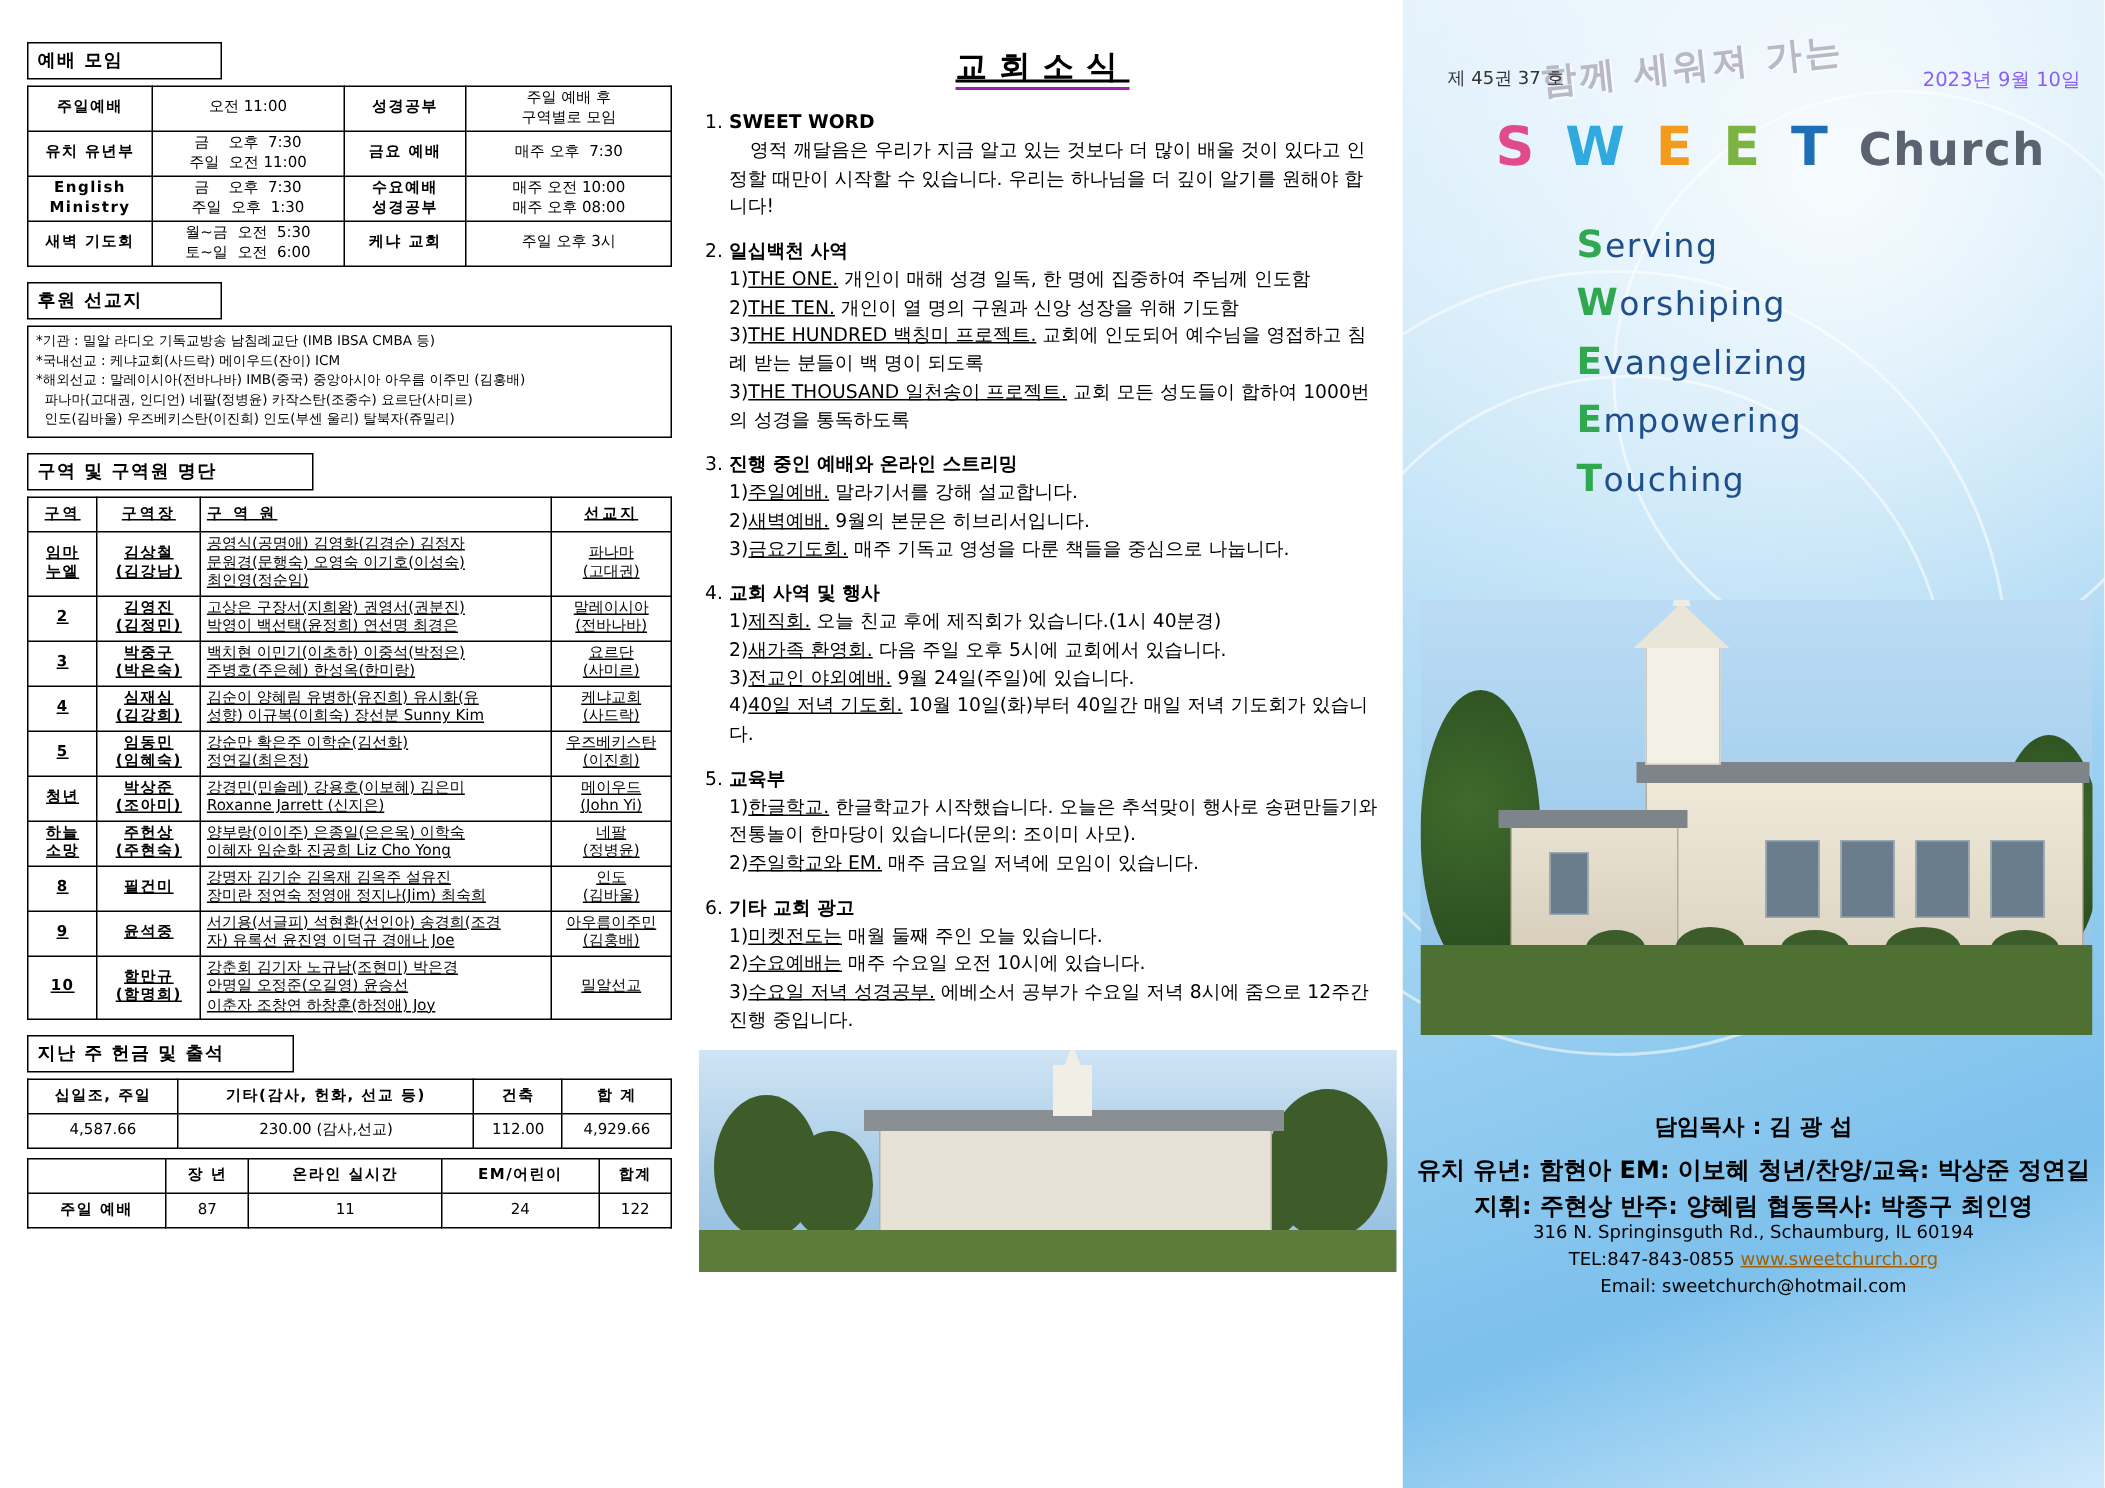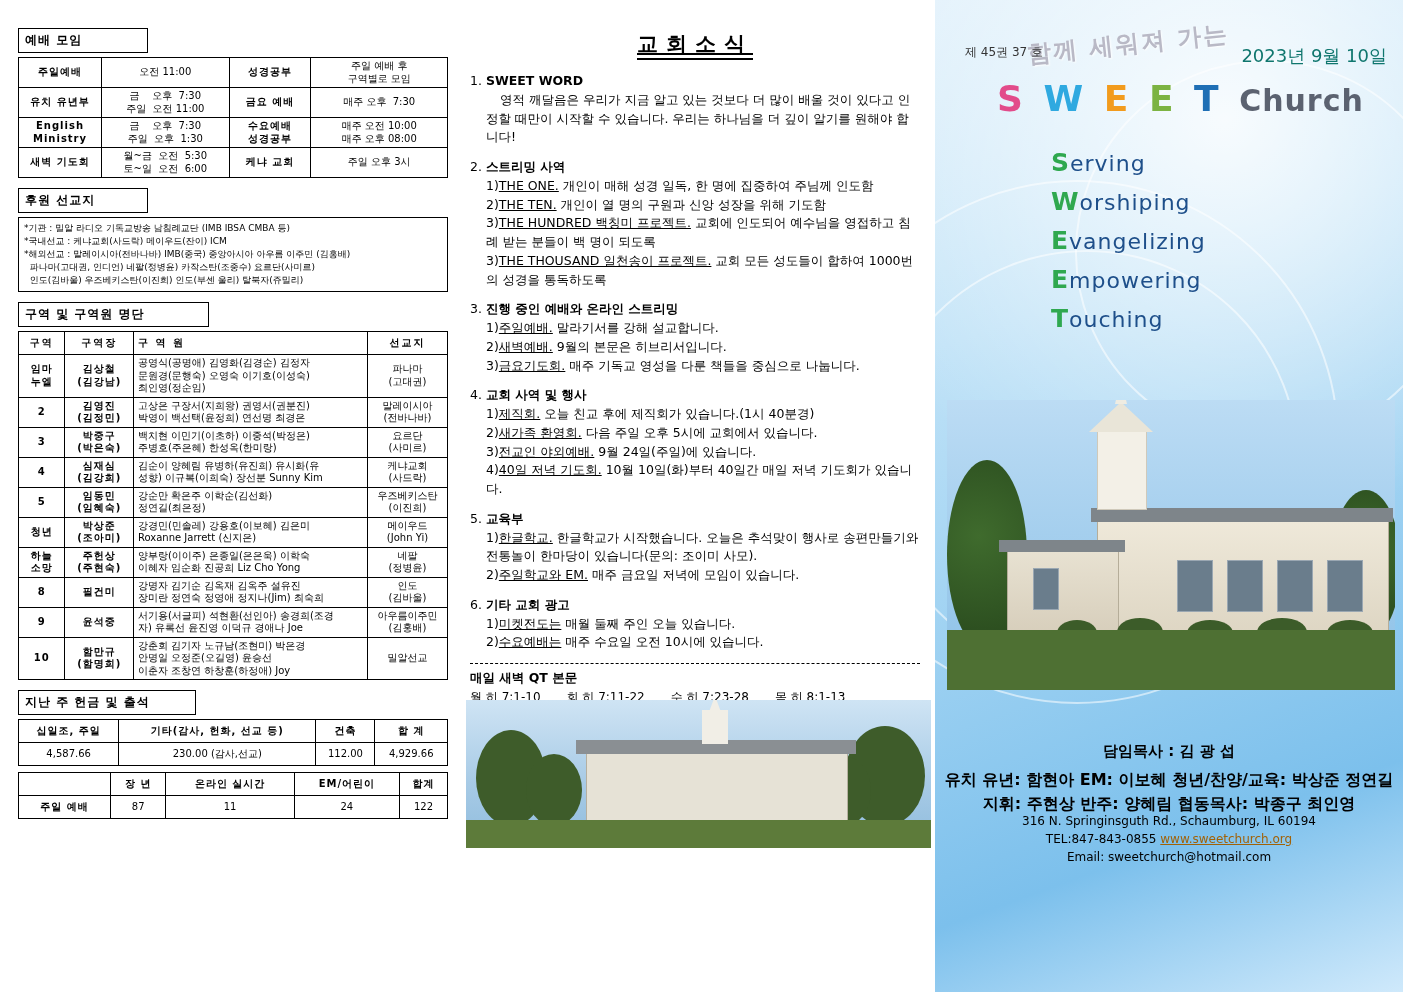--- a/index.html
+++ b/index.html
@@ -32,38 +32,38 @@
   .tbl-worship td.c1 { width:78px; }
   .tbl-worship td.c2 { width:130px; }
   .tbl-worship td.c3 { width:78px; }
   .tbl-worship td.c4 { width:140px; }
 
   
   .miss-box { border:1px solid #000; padding:4px 5px; font-size:9px; line-height:1.45; }
   .miss-box div { white-space:nowrap; }
 
   
-  .tbl-dist td { padding:1px 2px; font-size:9px; line-height:1.25; }
+  .tbl-dist td { padding:1px 2px; font-size:9px; line-height:1.25;text-decoration:underline; }
   .tbl-dist .hd { font-weight:bold; font-size:10px; letter-spacing:2px; height:18px; }
   .tbl-dist .c-d { width:40px; }
   .tbl-dist .c-l { width:62px; }
   .tbl-dist .c-m { width:230px; text-align:left; padding-left:4px;margin-left:23px; }
   .tbl-dist .c-s { width:74px; }
 
   
   .tbl-off td { height:18px; font-size:10px; }
   .section-gap { height:10px; }
 
   
   .mid { position:absolute; left:470px; top:30px; width:450px; }
   .mid-title {
     text-align:center; font-size:21px; font-weight:bold; letter-spacing:8px;
     margin-bottom:14px;
   }
-  .mid-title .u { border-bottom:2px solid #000000; padding-bottom:2px; }
+  .mid-title .u { border-bottom:2px solid #a21caf; padding-bottom:2px; }
   .item { margin-bottom:11px; font-size:12.5px; line-height:1.5; }
   .item-head { font-weight:bold; }
   .sub { margin-left:16px; }
   .u { text-decoration:underline; }
   .indent { text-indent:14px; }
   .dashed { border-top:1px dashed #000; margin:6px 0 4px 0; }
   .daily-title { font-weight:bold; font-size:12.5px; margin-top:6px;}
   .daily-row { font-size:12px; display:flex; gap:26px; margin:2px 0; }
   .daily-row span { white-space:nowrap; }
 
@@ -84,21 +84,21 @@
   
   .right { position:absolute; left:935px; top:0; width:468px; height:992px; overflow:hidden; }
   .right-bg {
     position:absolute; inset:0;
     background:
       radial-gradient(circle at 62% 12%, rgba(255,255,255,0.85) 0%, rgba(255,255,255,0) 45%),
       linear-gradient(160deg,#dff0fb 0%, #bfe2f7 30%, #9fd2f2 55%, #7cc0ec 80%, #cfe9fb 100%);
   }
   .swirl { position:absolute; border:2px solid rgba(255,255,255,0.55); border-radius:50%; }
   .issue { position:absolute; left:30px; top:44px; font-size:12px; color:#333; }
-  .date-r { position:absolute; right:16px; top:44px; font-size:18px; color:#0f766e; }
+  .date-r { position:absolute; right:16px; top:44px; font-size:13px; color:#8b5cf6; }
   .tagline {
     position:absolute; left:28px; top:28px; width:330px; text-align:center;
     font-size:24px; color:#b9b9c6; font-weight:bold;
     transform:rotate(-6deg); letter-spacing:2px;
     text-shadow:1px 1px 2px rgba(255,255,255,0.9);
   }
   .logo {
     position:absolute; left:62px; top:78px; font-size:36px; font-weight:bold; letter-spacing:4px;
   }
   .logo .s{color:#e24b8a;} .logo .w{color:#2fa9e0;} .logo .e{color:#f29b1d;} .logo .e2{color:#7cb342;} .logo .t{color:#1f6fb5;}
@@ -315,21 +315,21 @@
   </div>
 
   <div class="mid">
     <div class="mid-title"><span class="u">교회소식</span></div>
     <div id="news-body">
         <div class="item">
           <div><span class="num">1.</span> <span class="item-head">SWEET WORD</span></div>
           <div class="sub indent">영적 깨달음은 우리가 지금 알고 있는 것보다 더 많이 배울 것이 있다고 인정할 때만이 시작할 수 있습니다. 우리는 하나님을 더 깊이 알기를 원해야 합니다!</div>
         </div>
         <div class="item">
-          <div><span class="num">2.</span> <span class="item-head">스트리밍 사역</span></div>
+          <div><span class="num">2.</span> <span class="item-head">일십백천 사역</span></div>
           <div class="sub">1)<span class="u">THE ONE.</span> 개인이 매해 성경 일독, 한 명에 집중하여 주님께 인도함</div>
           <div class="sub">2)<span class="u">THE TEN.</span> 개인이 열 명의 구원과 신앙 성장을 위해 기도함</div>
           <div class="sub">3)<span class="u">THE HUNDRED 백칭미 프로젝트.</span> 교회에 인도되어 예수님을 영접하고 침례 받는 분들이 백 명이 되도록</div>
           <div class="sub">3)<span class="u">THE THOUSAND 일천송이 프로젝트.</span> 교회 모든 성도들이 합하여 1000번의 성경을 통독하도록</div>
         </div>
         <div class="item">
           <div><span class="num">3.</span> <span class="item-head">진행 중인 예배와 온라인 스트리밍</span></div>
           <div class="sub">1)<span class="u">주일예배.</span> 말라기서를 강해 설교합니다.</div>
           <div class="sub">2)<span class="u">새벽예배.</span> 9월의 본문은 히브리서입니다.</div>
           <div class="sub">3)<span class="u">금요기도회.</span> 매주 기독교 영성을 다룬 책들을 중심으로 나눕니다.</div>
@@ -343,20 +343,21 @@
         </div>
         <div class="item">
           <div><span class="num">5.</span> <span class="item-head">교육부</span></div>
           <div class="sub">1)<span class="u">한글학교.</span> 한글학교가 시작했습니다.  오늘은 추석맞이 행사로 송편만들기와 전통놀이 한마당이 있습니다(문의: 조이미 사모).</div>
           <div class="sub">2)<span class="u">주일학교와 EM.</span> 매주 금요일 저녁에 모임이 있습니다.</div>
         </div>
         <div class="item">
           <div><span class="num">6.</span> <span class="item-head">기타 교회 광고</span></div>
           <div class="sub">1)<span class="u">미켓전도는</span> 매월 둘째 주인 오늘 있습니다.</div>
           <div class="sub">2)<span class="u">수요예배는</span> 매주 수요일 오전 10시에 있습니다.</div>
+          <div class="sub">3)<span class="u">수요일 저녁 성경공부.</span> 에베소서 공부가 수요일 저녁 8시에 줌으로 12주간 진행 중입니다.</div>
         </div>
       </div>
 
     <div class="dashed"></div>
     <div class="daily-title">매일 새벽 QT 본문</div>
     <div id="daily-body">
         <div class="daily-row">
           <span>월 히 7:1-10</span>
           <span>회 히 7:11-22</span>
           <span>수 히 7:23-28</span>

